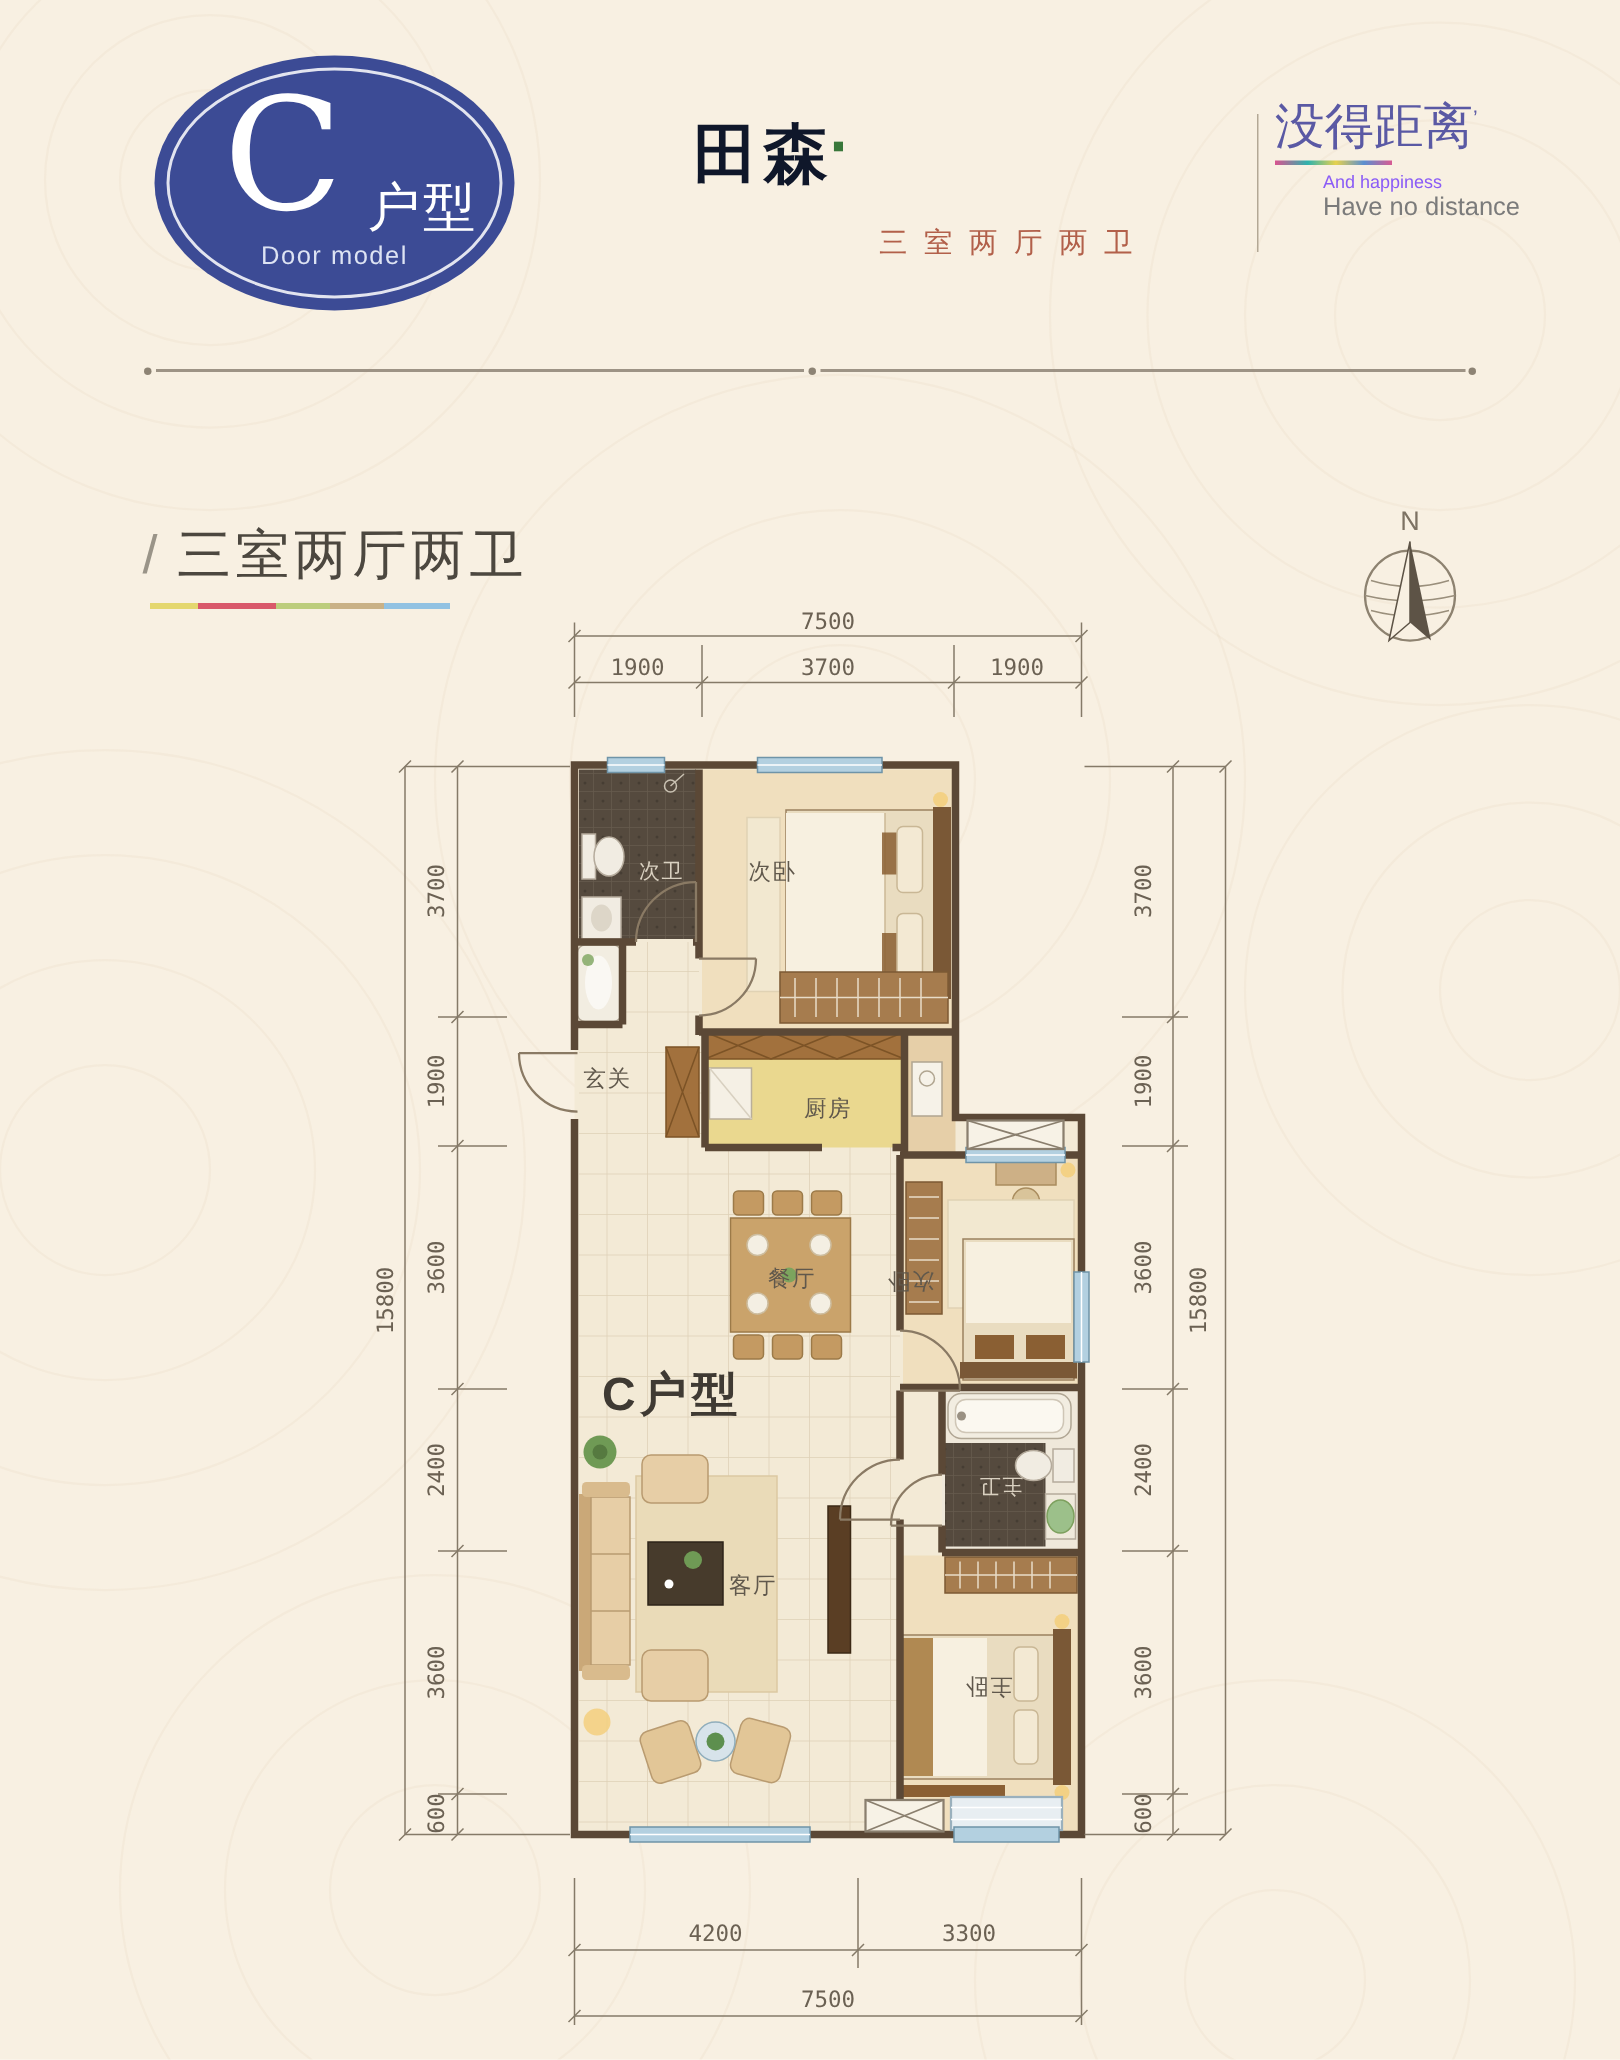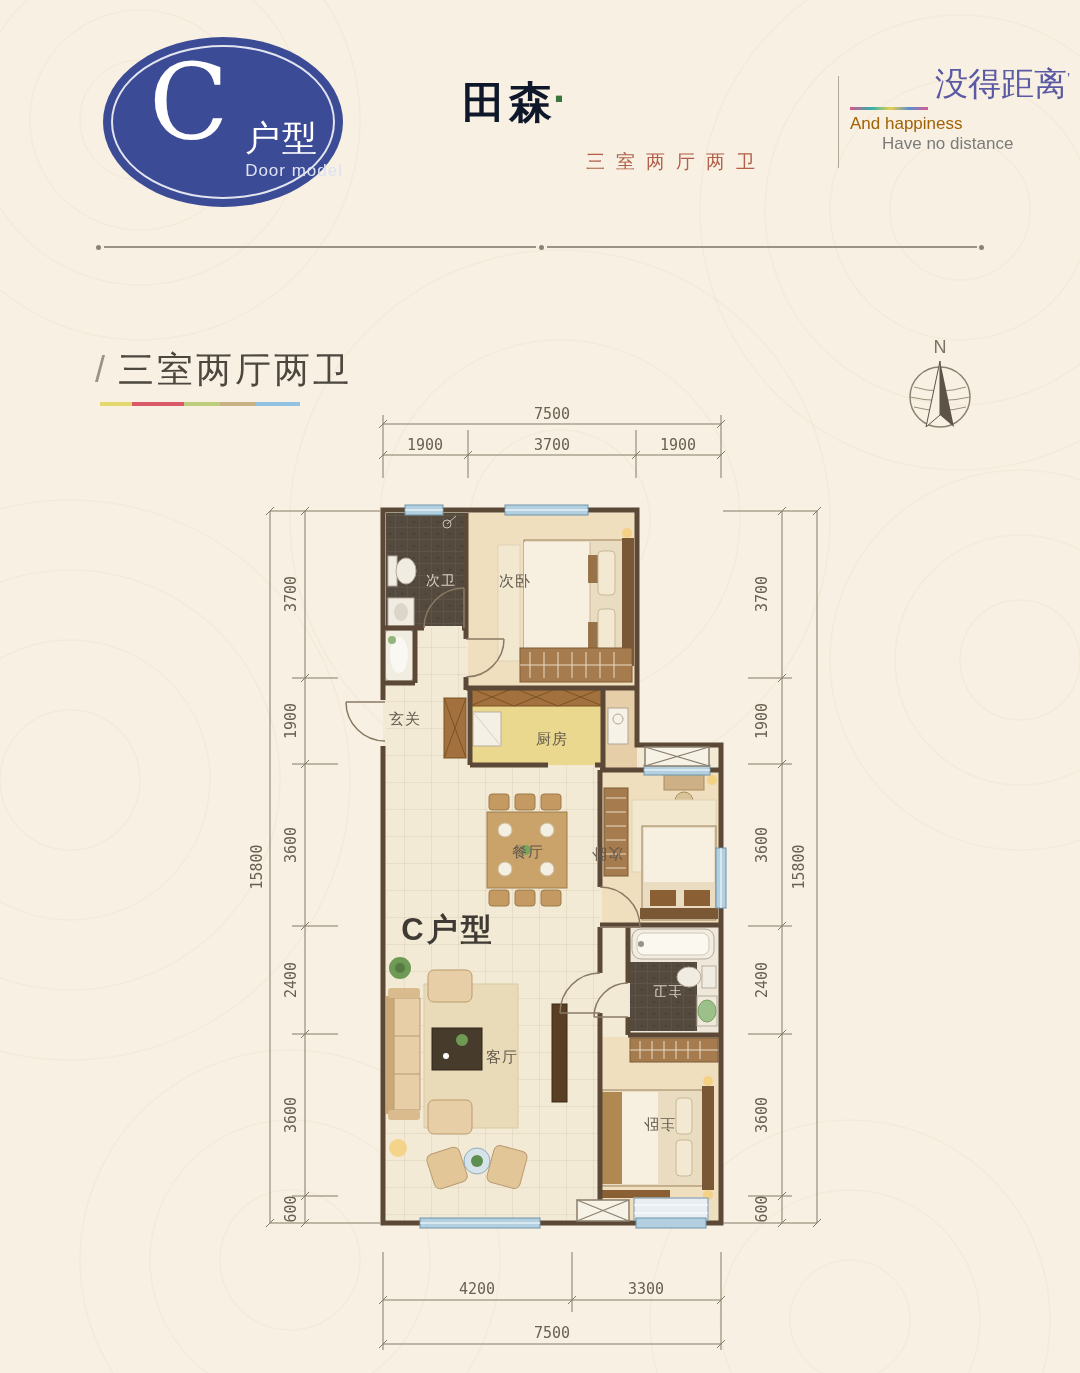--- a/index.html
+++ b/index.html
@@ -7,33 +7,33 @@
     position:relative; width:1080px; height:1373px; overflow:hidden;
     background:#f8f0e2;
     font-family:"Liberation Sans", sans-serif;
   }
   .abs{position:absolute;}
   
   .badge{left:103px;top:37px;width:240px;height:170px;background:#3c4b95;border-radius:50%;}
   .badge-ring{position:absolute;inset:8px;border:2px solid rgba(255,255,255,.85);border-radius:50%;}
   .badge-c{position:absolute;left:46px;top:14px;font:400 104px "DejaVu Serif",serif;color:#ffffff;line-height:1;}
   .badge-type{position:absolute;left:142px;top:78px;font-size:35px;color:#ffffff;letter-spacing:2px;}
-  .badge-sub{position:absolute;left:0;right:0;top:124px;text-align:right;font-size:17px;color:#dde3f3;letter-spacing:1px;}
+  .badge-sub{position:absolute;left:0;right:0;top:124px;text-align:center;font-size:17px;color:#dde3f3;letter-spacing:1px;}
   .brand-name{left:462px;top:74px;font-size:43px;font-weight:bold;color:#0f172a;letter-spacing:4px;}
   .brand-sep{left:553px;top:74px;font-size:43px;font-weight:bold;color:#39773a;}
   .brand-title{left:567px;top:52px;font:bold 64px "DejaVu Serif",serif;color:#7c2f1b;letter-spacing:4px;}
   .brand-slogan{left:586px;top:149px;font-size:19px;color:#b2604a;letter-spacing:11px;}
   .vdiv{left:838px;top:76px;width:0;height:92px;border-left:1px solid #b3a895;}
   .tag{left:850px;top:66px;width:220px;}
   .tag-cn1{font-size:34px;font-weight:bold;color:#4c4b98;line-height:1.1;}
-  .tag-cn2{font-size:33px;color:#5a59a4;line-height:1.1;text-align:right;}
+  .tag-cn2{font-size:33px;color:#5a59a4;line-height:1.1;}
   .tag-mark{font-size:14px;vertical-align:super;color:#5a59a4;}
   .tag-rainbow{width:78px;height:3px;margin:5px 0 4px;
     background:linear-gradient(90deg,#d9538f 0%,#2fb2ac 28%,#e6d14f 52%,#5a8fd0 76%,#d85a92 100%);}
-  .tag-en1{font-size:17px;color:#a16207;}
+  .tag-en1{font-size:12px;color:#8b5cf6;margin-left:32px;}
   .tag-en2{font-size:17px;color:#7b7b7b;margin-left:32px;}
   
   .dot{width:5px;height:5px;border-radius:50%;background:#8d8374;}
   .hline{height:2px;background:#8d8374;opacity:.85;}
   
   .sec{left:95px;top:346px;font-size:36px;color:#4c473f;letter-spacing:3px;}
   .sec .slash{color:#9a9488;margin-right:10px;}
   .sec-underline{left:100px;top:402px;width:200px;height:4px;
     background:linear-gradient(90deg,#e4d76e 0%,#e4d76e 16%,#d9586a 16%,#d9586a 42%,#bccd7c 42%,#bccd7c 60%,#c9b186 60%,#c9b186 78%,#92c2e2 78%,#92c2e2 100%);}
   svg text{font-family:"Liberation Sans",sans-serif;}

